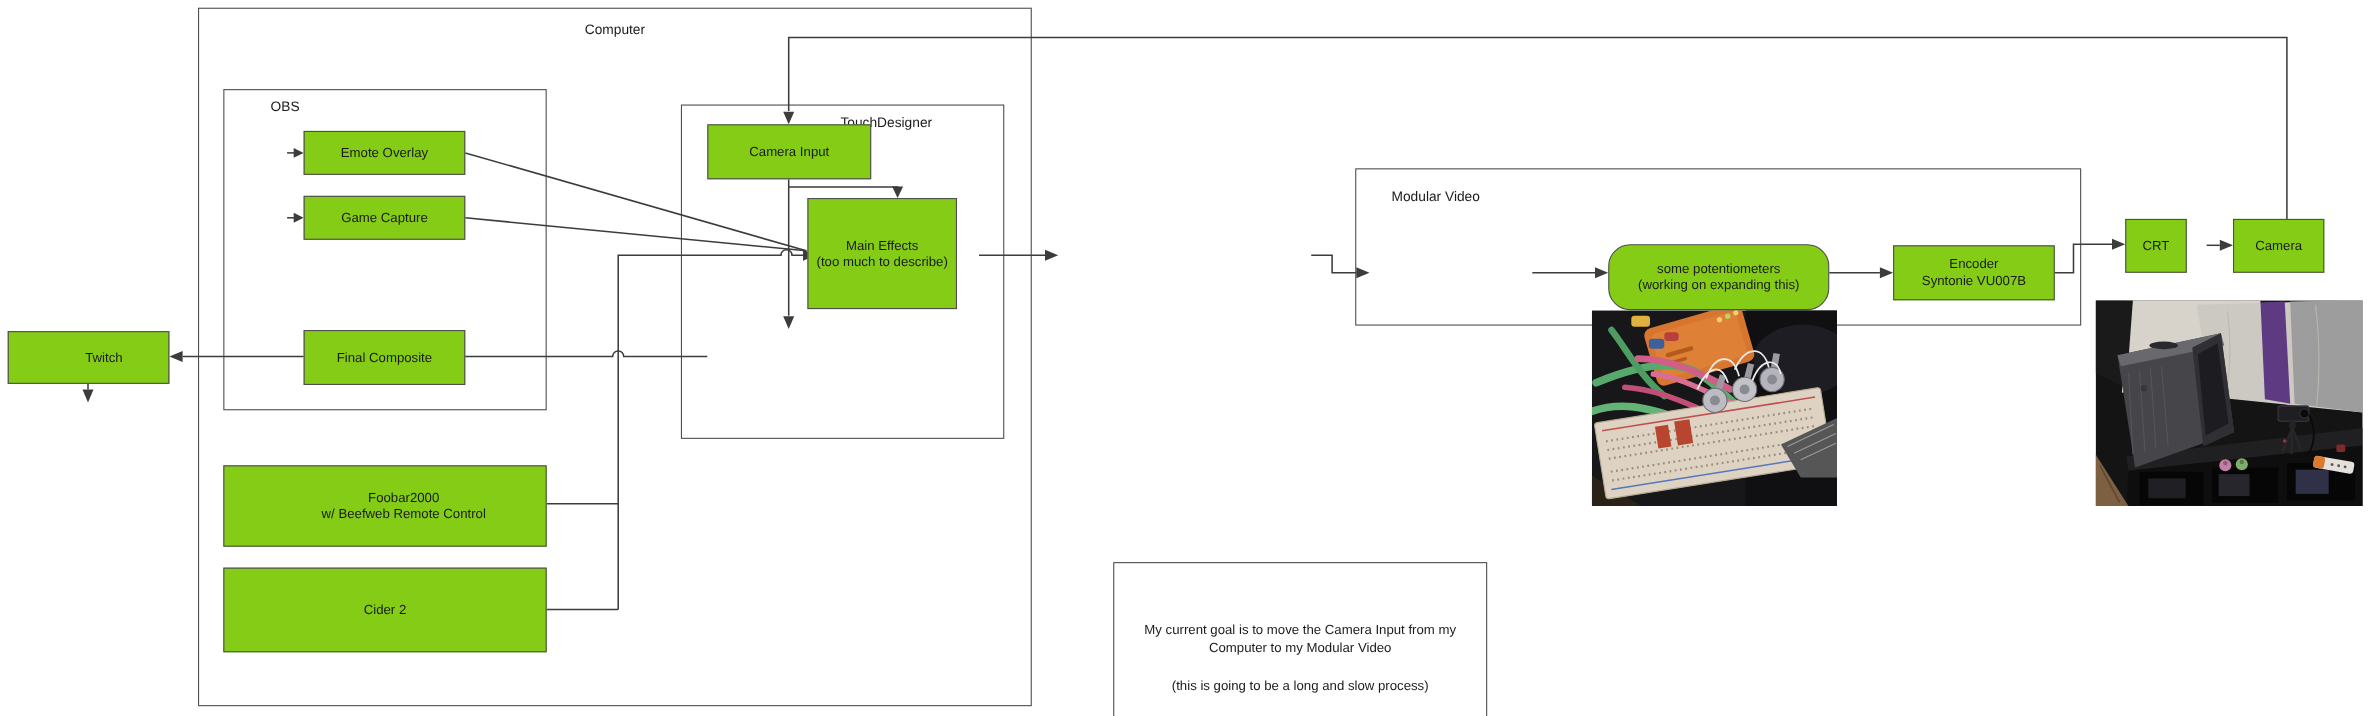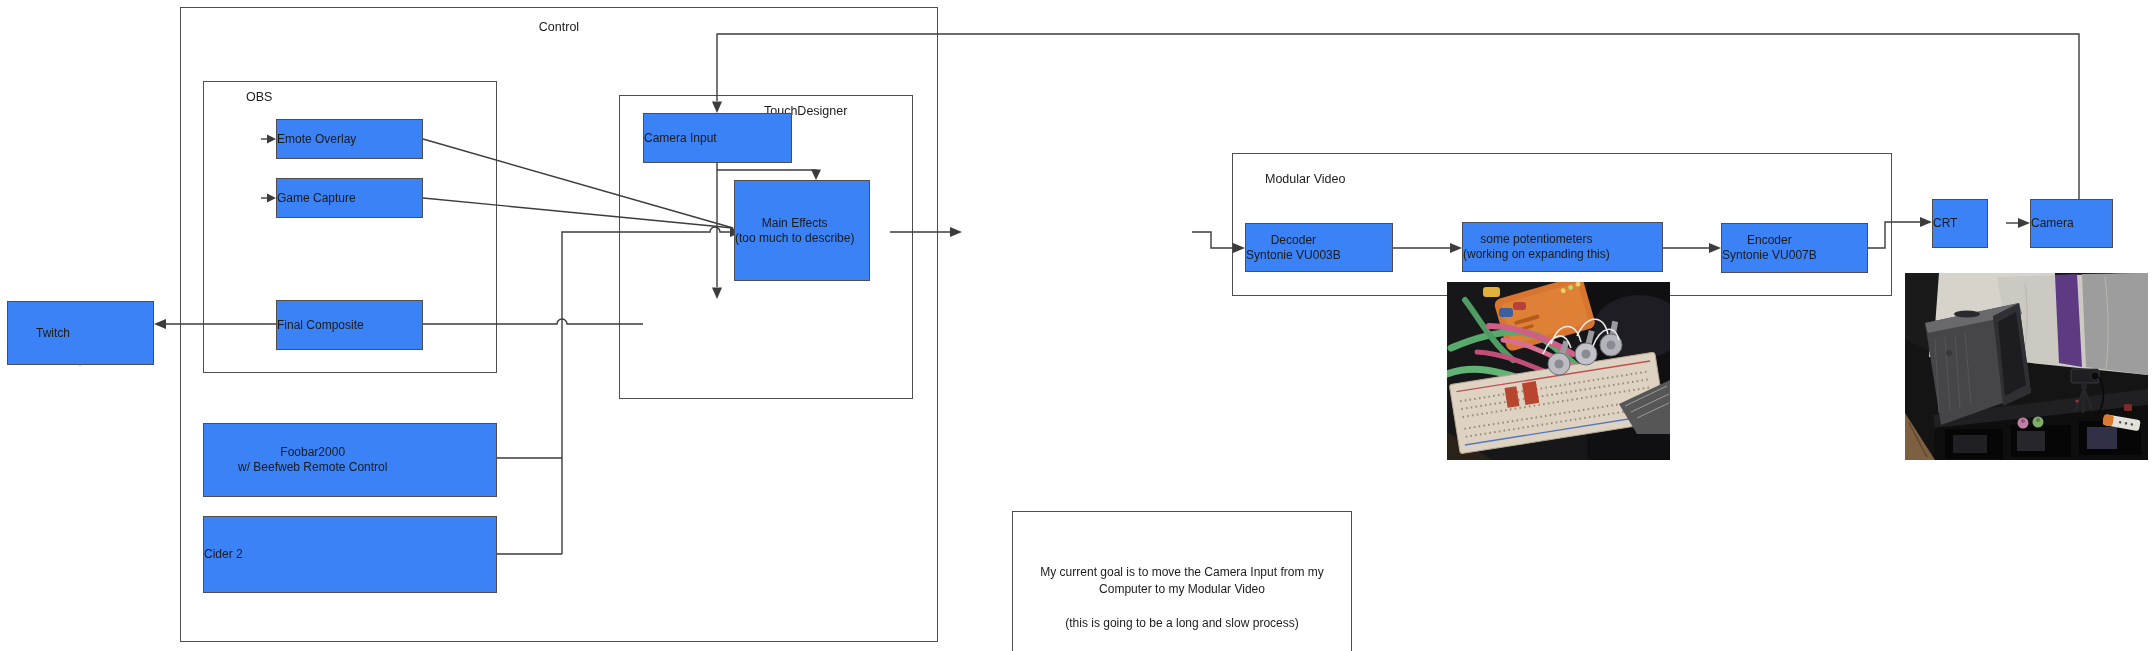--- a/index.html
+++ b/index.html
@@ -6,41 +6,41 @@
     --line:#3c3c3c; --border:#4e4e4e; --text:#1b1b1b; --bg:#ffffff;
   }
   html,body{margin:0;padding:0;background:#fff;}
   .canvas{
     position:relative;width:2155px;height:651px;background:var(--bg);
     font-family:"Liberation Sans", sans-serif;color:var(--text);overflow:hidden;
   }
   .box{position:absolute;box-sizing:border-box;border:1.5px solid var(--border);}
   .container{background:transparent;z-index:1;}
   .node{
-    background:#3b82f6;z-index:3;display:flex;align-items:center;justify-content:flex-start;
+    background:#84cc16;z-index:3;display:flex;align-items:center;justify-content:center;
     text-align:center;font-size:12px;line-height:15px;
   }
   .lbl{white-space:pre-line;}
   .grp-label{position:absolute;font-size:12.5px;}
   .computer-label{top:12px;left:0;width:100%;text-align:center;}
   svg.wires{position:absolute;left:0;top:0;z-index:2;}
   .photo{position:absolute;z-index:4;overflow:hidden;}
   .photo svg{display:block;width:100%;height:100%;}
   .note{
     background:#fff;z-index:3;display:flex;align-items:center;justify-content:center;
     text-align:center;font-size:12px;line-height:17px;padding:0 20px;margin-top:43px;
   }
 </style>
 </head>
 <body>
 
 <div class="canvas">
 
   <div class="box container" style="left:180px;top:7px;width:758px;height:635px;">
-    <span class="grp-label computer-label">Control</span>
+    <span class="grp-label computer-label">Computer</span>
   </div>
   <div class="box container" style="left:203px;top:81px;width:294px;height:292px;">
     <span class="grp-label" style="left:42px;top:8px;">OBS</span>
   </div>
   <div class="box container" style="left:619px;top:95px;width:294px;height:304px;text-align:right;">
     <span class="grp-label" style="left:144px;top:8px;">TouchDesigner</span>
   </div>
   <div class="box container" style="left:1232px;top:153px;width:660px;height:143px;">
     <span class="grp-label" style="left:32px;top:18px;">Modular Video</span>
   </div>
@@ -88,21 +88,21 @@
     <path d="M643 324 H567 A5 5 0 0 0 557 324 H288"></path>
     <polygon points="276,324 288,319 288,329" fill="#3c3c3c" stroke="none"></polygon>
 
     <path d="M166 324 H276"></path>
     <polygon points="154,324 166,319 166,329" fill="#3c3c3c" stroke="none"></polygon>
 
     <path d="M80 349 V354"></path>
     <polygon points="80,366 75,354 85,354" fill="#3c3c3c" stroke="none"></polygon>
   </svg>
 
-  <div class="box node" style="left:7px;top:301px;width:147px;height:64px;padding-left:28px;">
+  <div class="box node" style="left:7px;top:301px;width:147px;height:48px;padding-left:28px;">
     <span class="lbl">Twitch</span>
     </div>
   <div class="box node" style="left:276px;top:119px;width:147px;height:40px;">
     <span class="lbl">Emote Overlay</span>
     </div>
   <div class="box node" style="left:276px;top:178px;width:147px;height:40px;">
     <span class="lbl">Game Capture</span>
     </div>
   <div class="box node" style="left:276px;top:300px;width:147px;height:50px;">
     <span class="lbl">Final Composite</span>
@@ -114,25 +114,21 @@
     <span class="lbl">Main Effects
 (too much to describe)</span>
     </div>
   <div class="box node" style="left:203px;top:423px;width:294px;height:74px;padding-left:34px;">
     <span class="lbl">Foobar2000
 w/ Beefweb Remote Control</span>
     </div>
   <div class="box node" style="left:203px;top:516px;width:294px;height:77px;">
     <span class="lbl">Cider 2</span>
     </div>
-  <div class="box node" style="left:1245px;top:223px;width:148px;height:49px;">
-    <span class="lbl">Decoder
-Syntonie VU003B</span>
-    </div>
-  <div class="box node" style="left:1462px;top:222px;width:201px;height:50px;">
+  <div class="box node" style="left:1462px;top:222px;width:201px;height:60px;border-radius:20px;">
     <span class="lbl">some potentiometers
 (working on expanding this)</span>
     </div>
   <div class="box node" style="left:1721px;top:223px;width:147px;height:50px;">
     <span class="lbl">Encoder
 Syntonie VU007B</span>
     </div>
   <div class="box node" style="left:1932px;top:199px;width:56px;height:49px;">
     <span class="lbl">CRT</span>
     </div>

